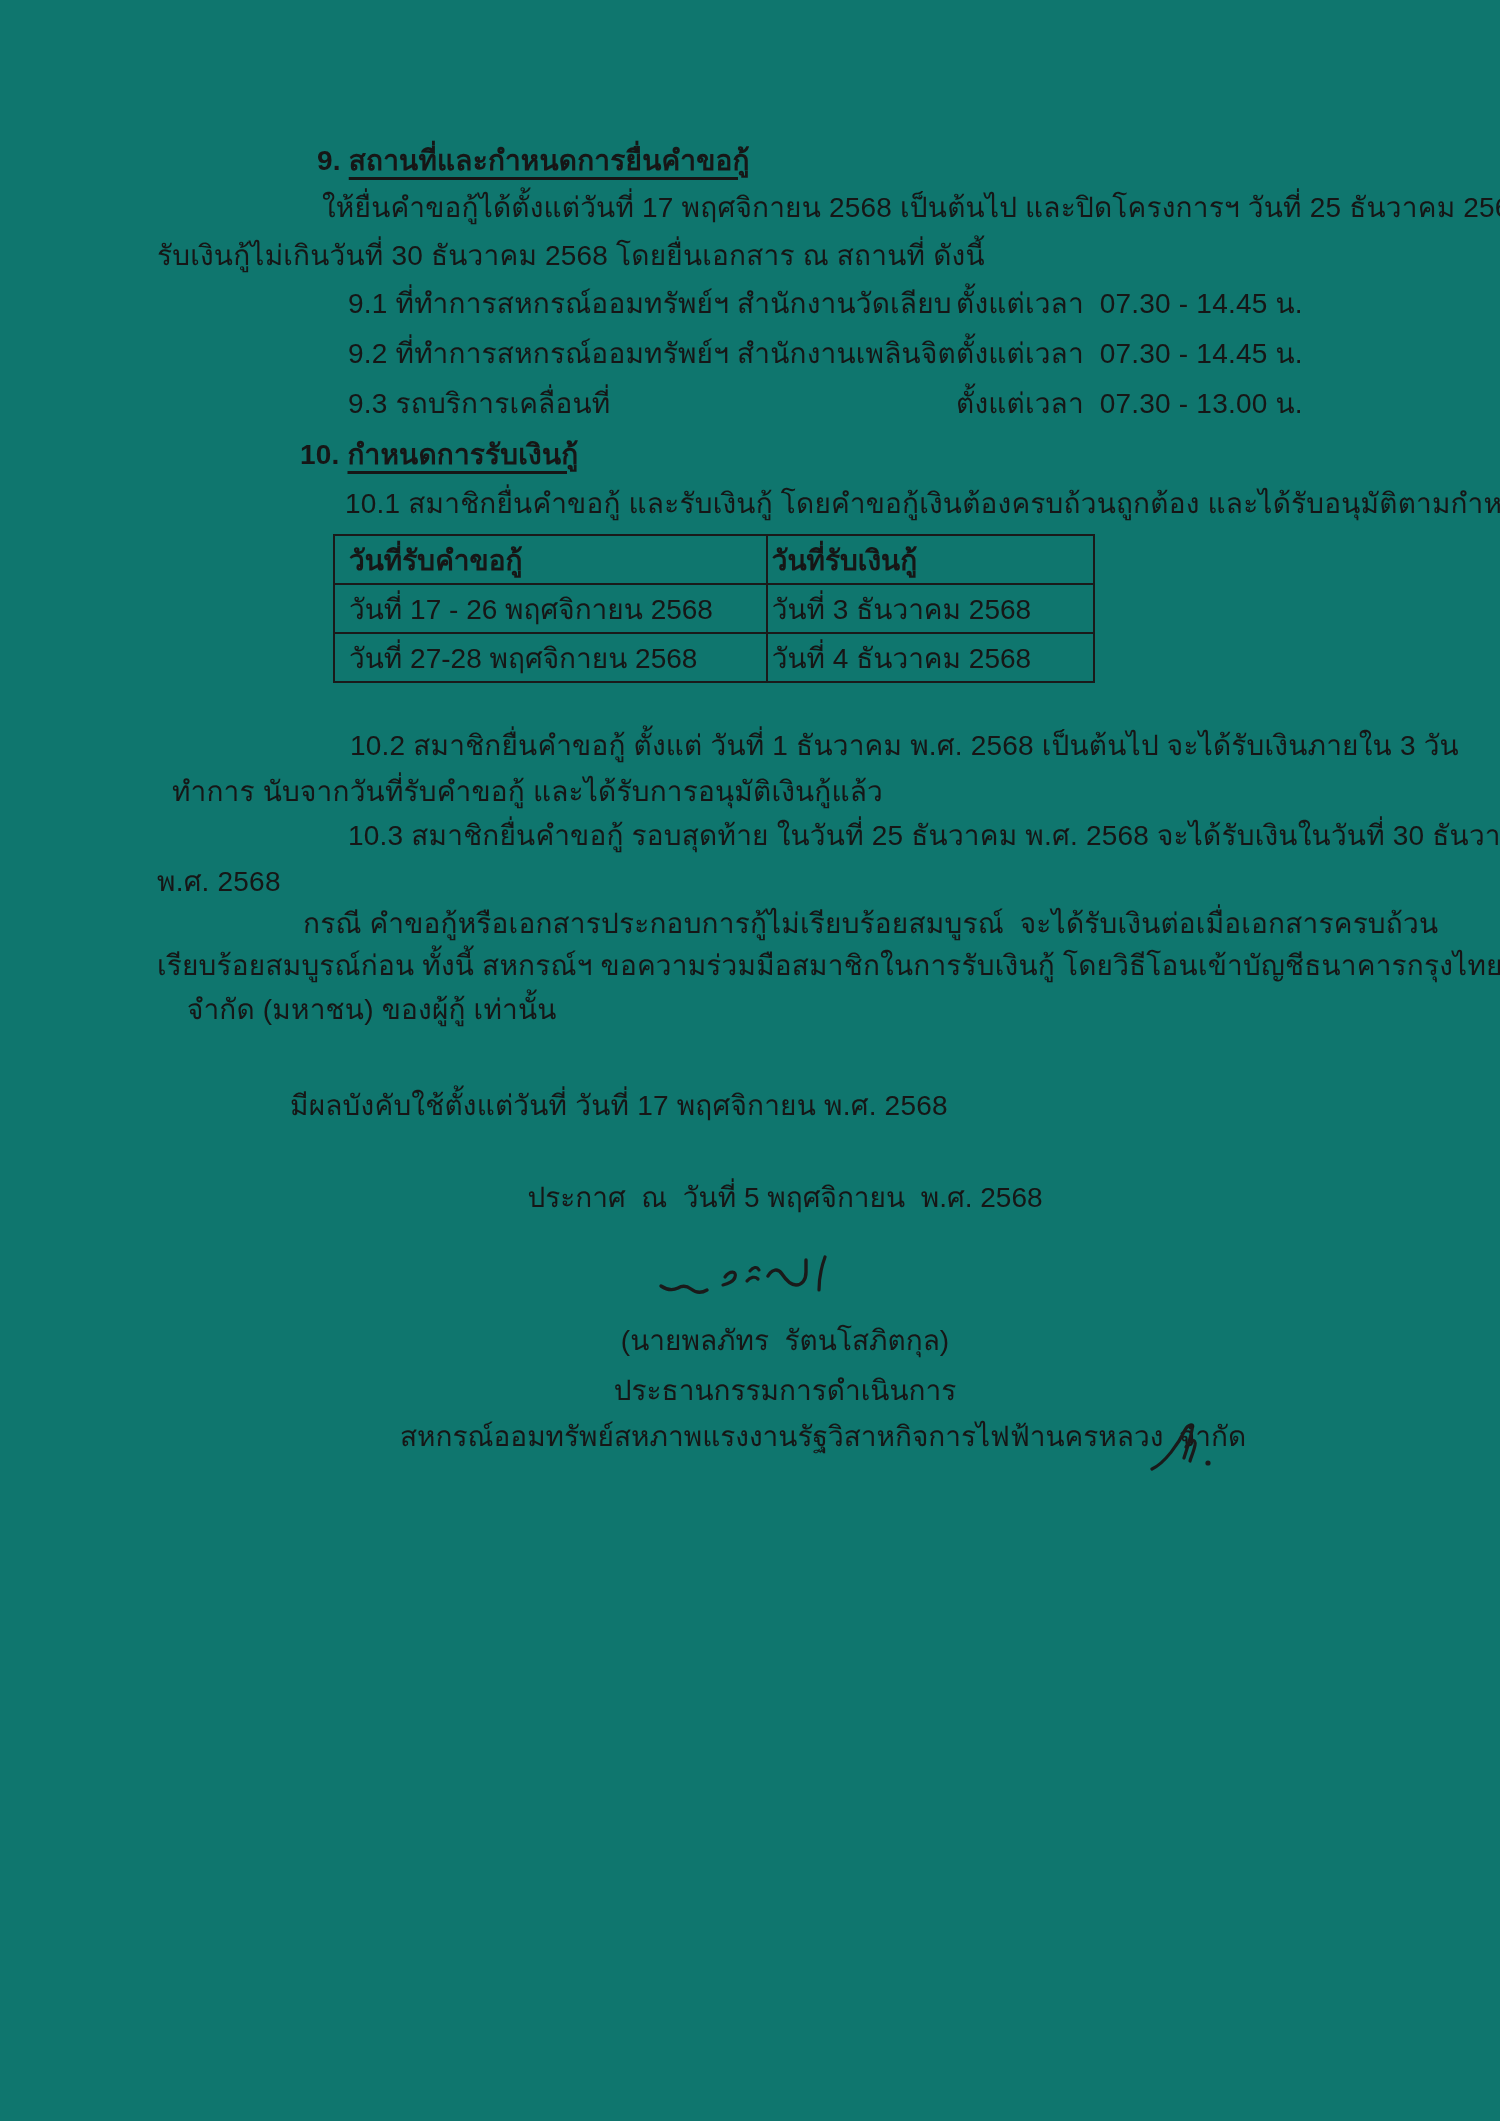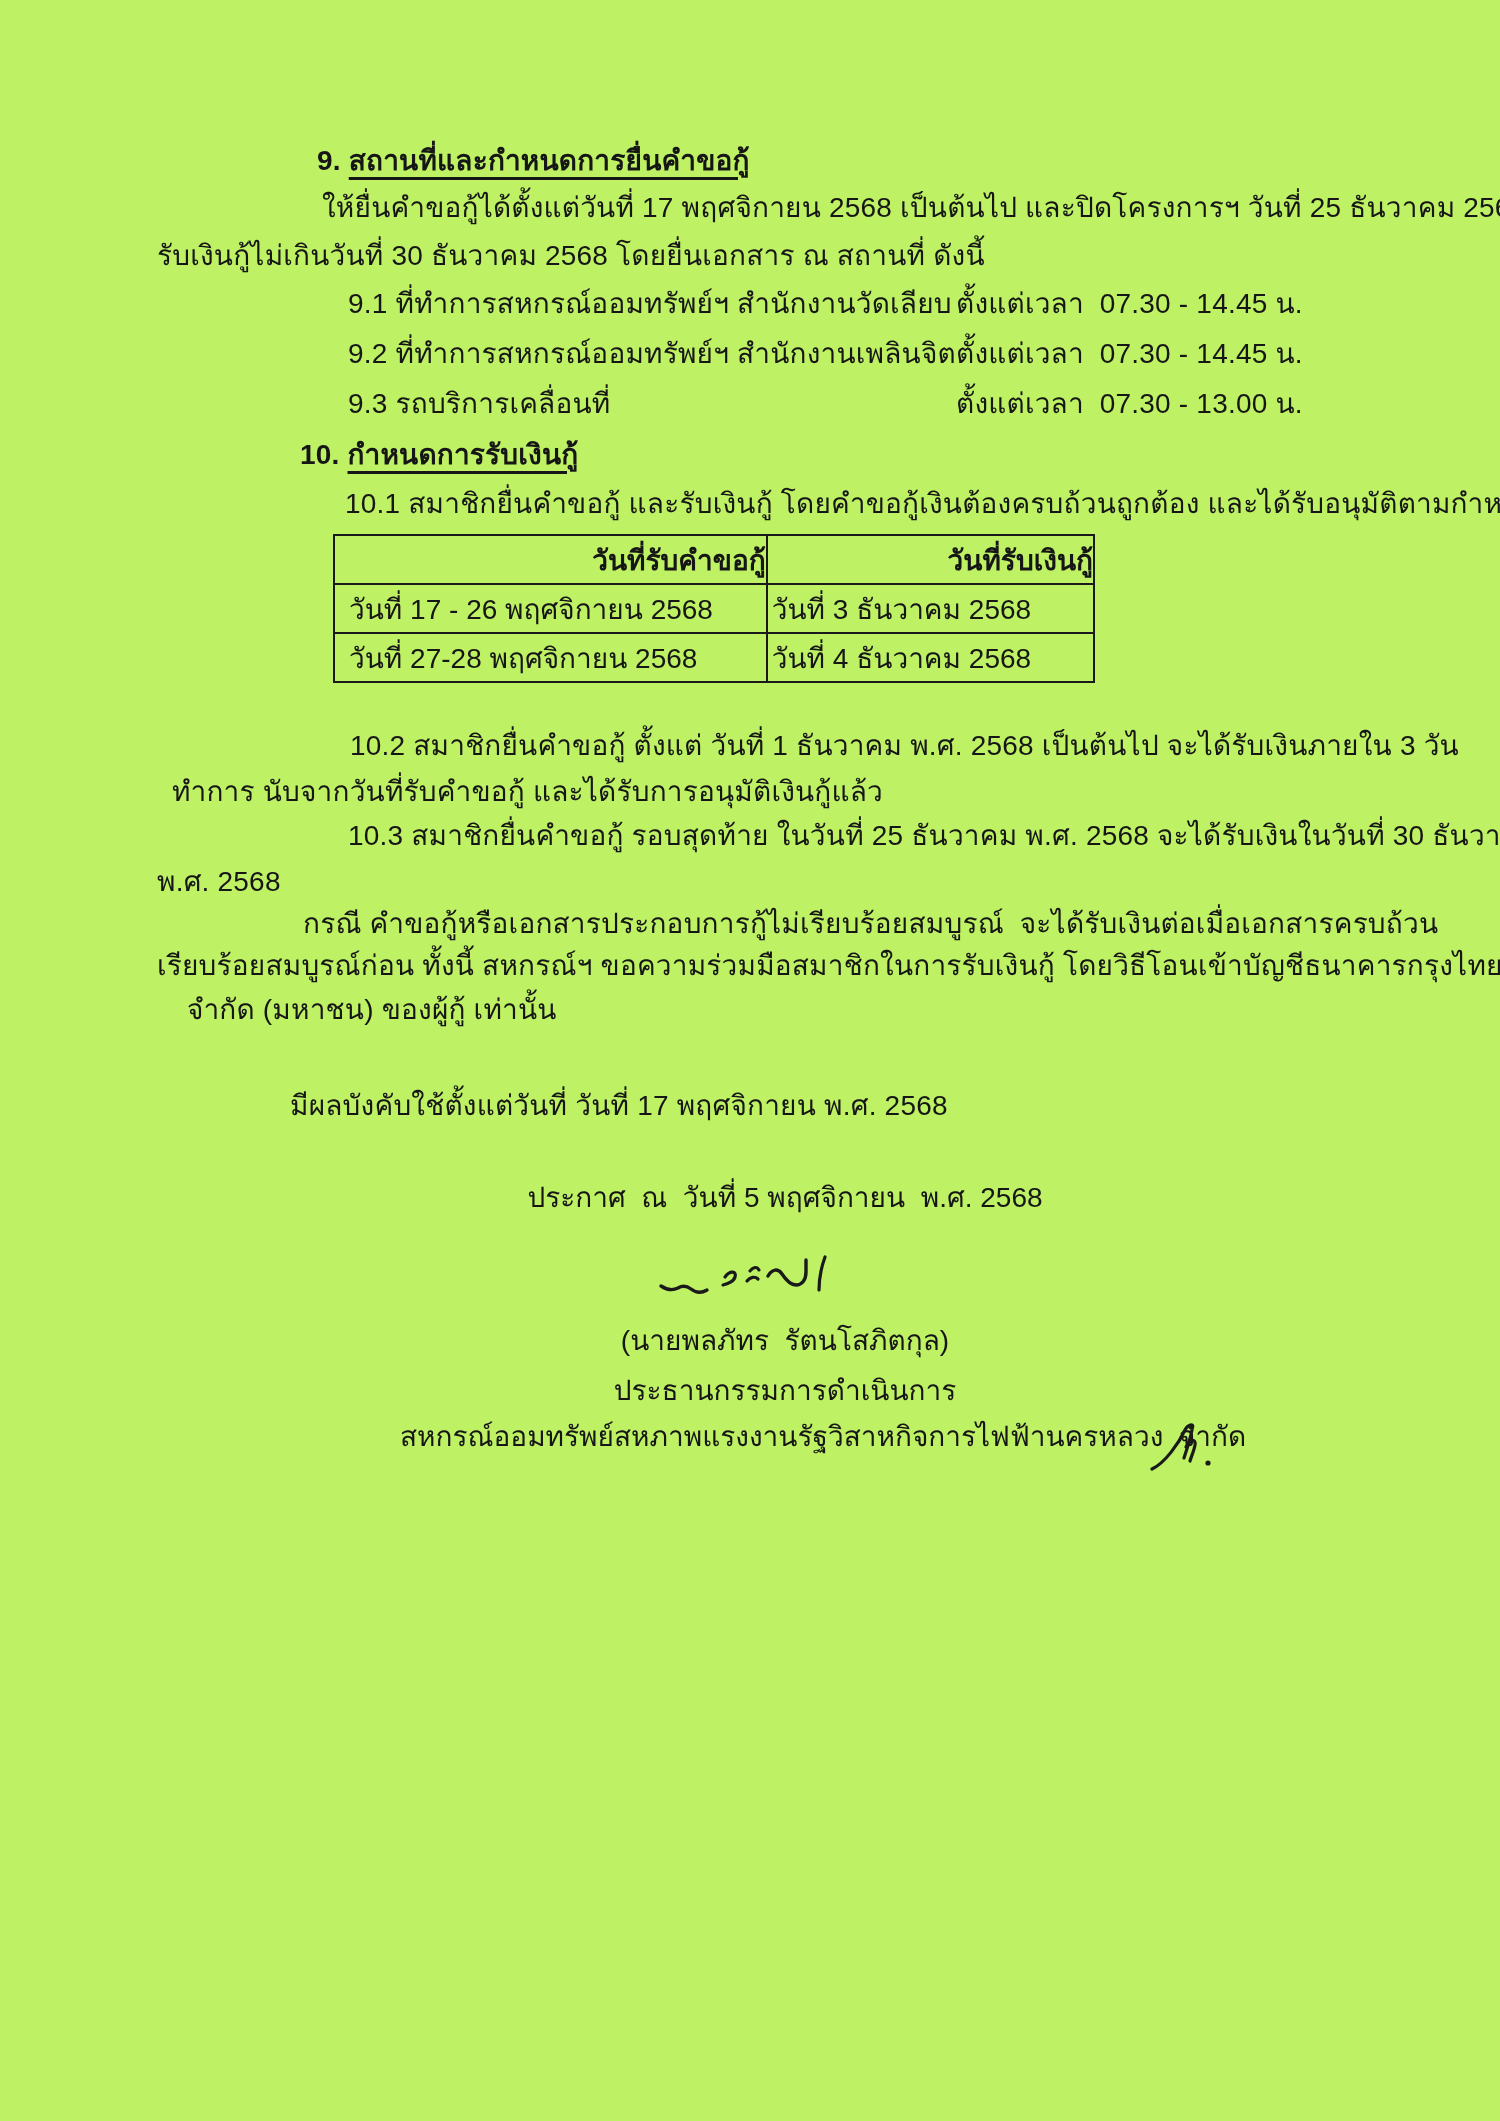--- a/index.html
+++ b/index.html
@@ -4,21 +4,21 @@
 <style>
   html,body{margin:0;padding:0;}
   body{
     width:1500px;height:2121px;
     background:#ffffff;
     font-family:"Liberation Sans","DejaVu Sans",sans-serif;
     color:#161616;
     position:relative;
     overflow:hidden;
   }
-  .page{position:absolute;left:0;top:0;width:1500px;height:2121px;background:#bef264;}
+  .page{position:absolute;left:0;top:0;width:1500px;height:2121px;background:#0f766e;}
   .line{
     position:absolute;
     white-space:pre;
     font-size:28px;
     line-height:36px;
     color:#161616;
     letter-spacing:0.2px;
   }
   .bold{font-weight:700;}
   .u{
@@ -40,21 +40,21 @@
     border-collapse:collapse;
     font-size:28px;
     color:#161616;
   }
   table.sched td{
     border:2.5px solid #1a1a1a;
     height:47px;
     padding:0;
   }
   table.sched td.hdr{
-    text-align:right;
+    text-align:left;
     font-weight:700;
   }
   table.sched td.c1{width:428px;padding-left:14px;}
   table.sched td.c2{width:330px;padding-left:4px;}
   svg.sig{position:absolute;stroke:#1a1a1a;fill:none;stroke-linecap:round;stroke-linejoin:round;}
 </style>
 </head>
 <body>
 
 <div class="page">

